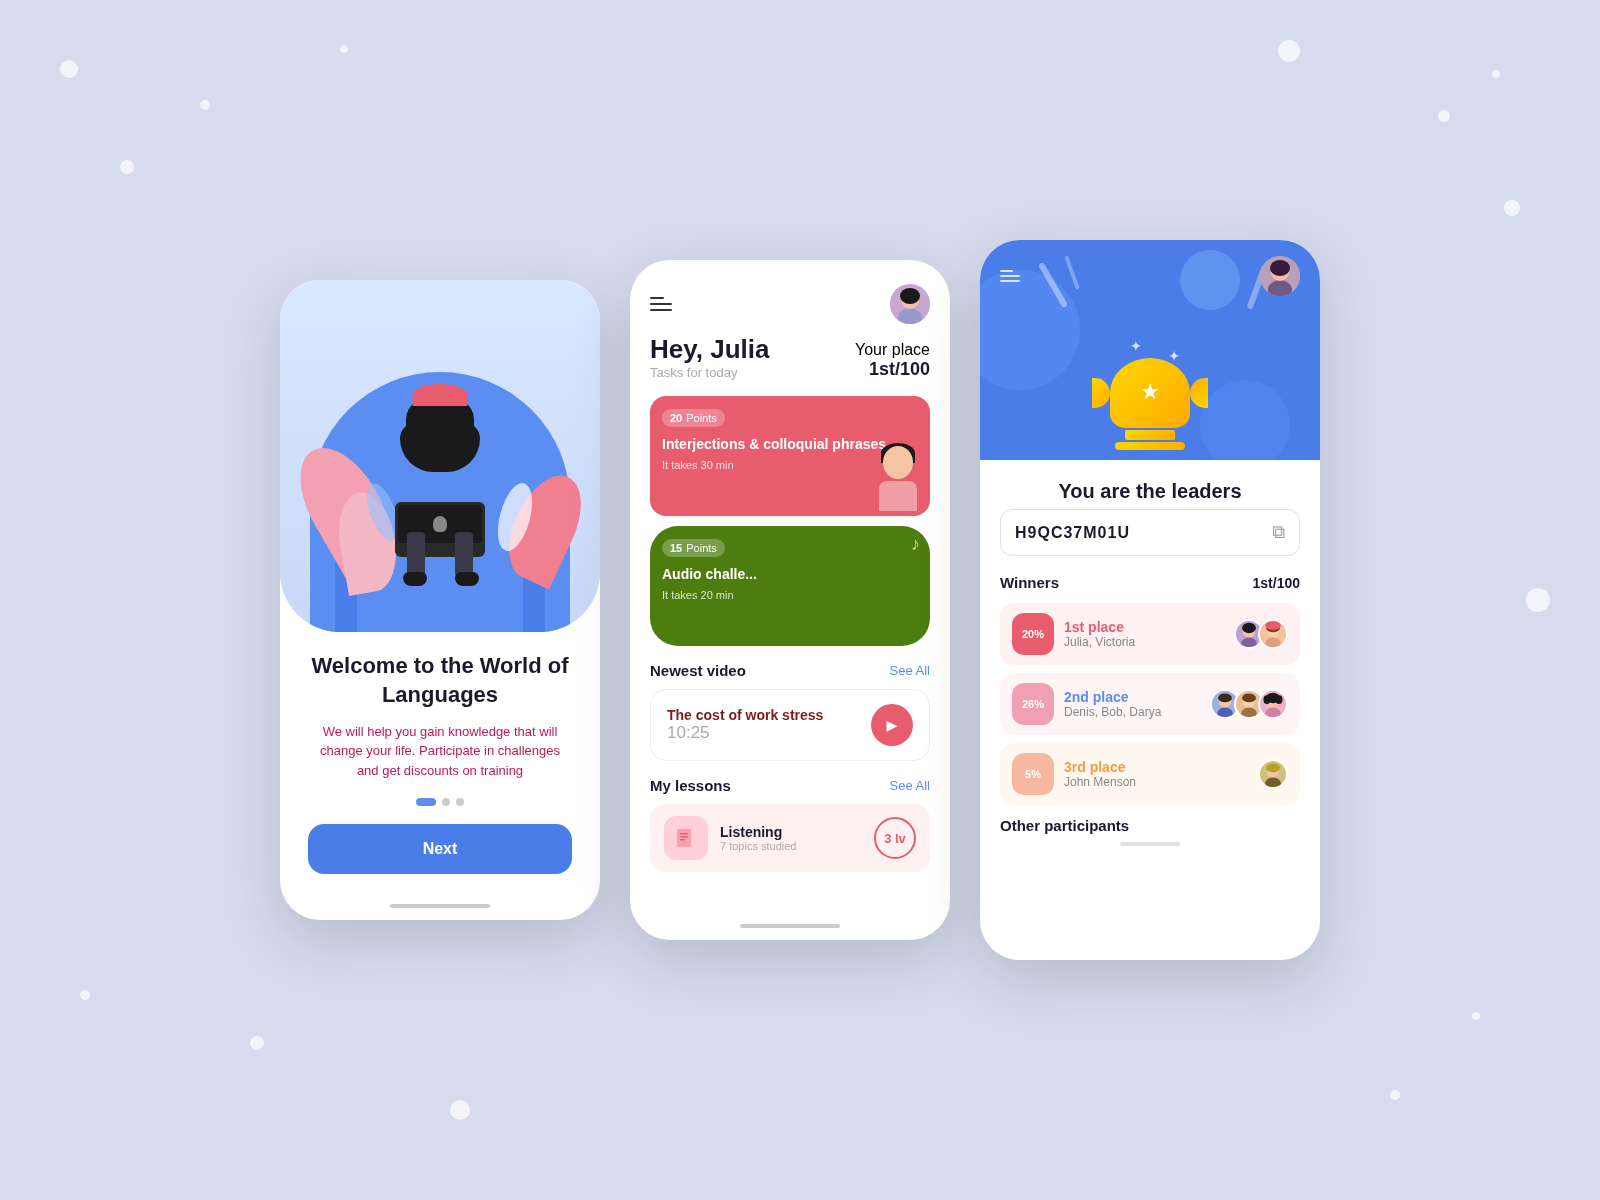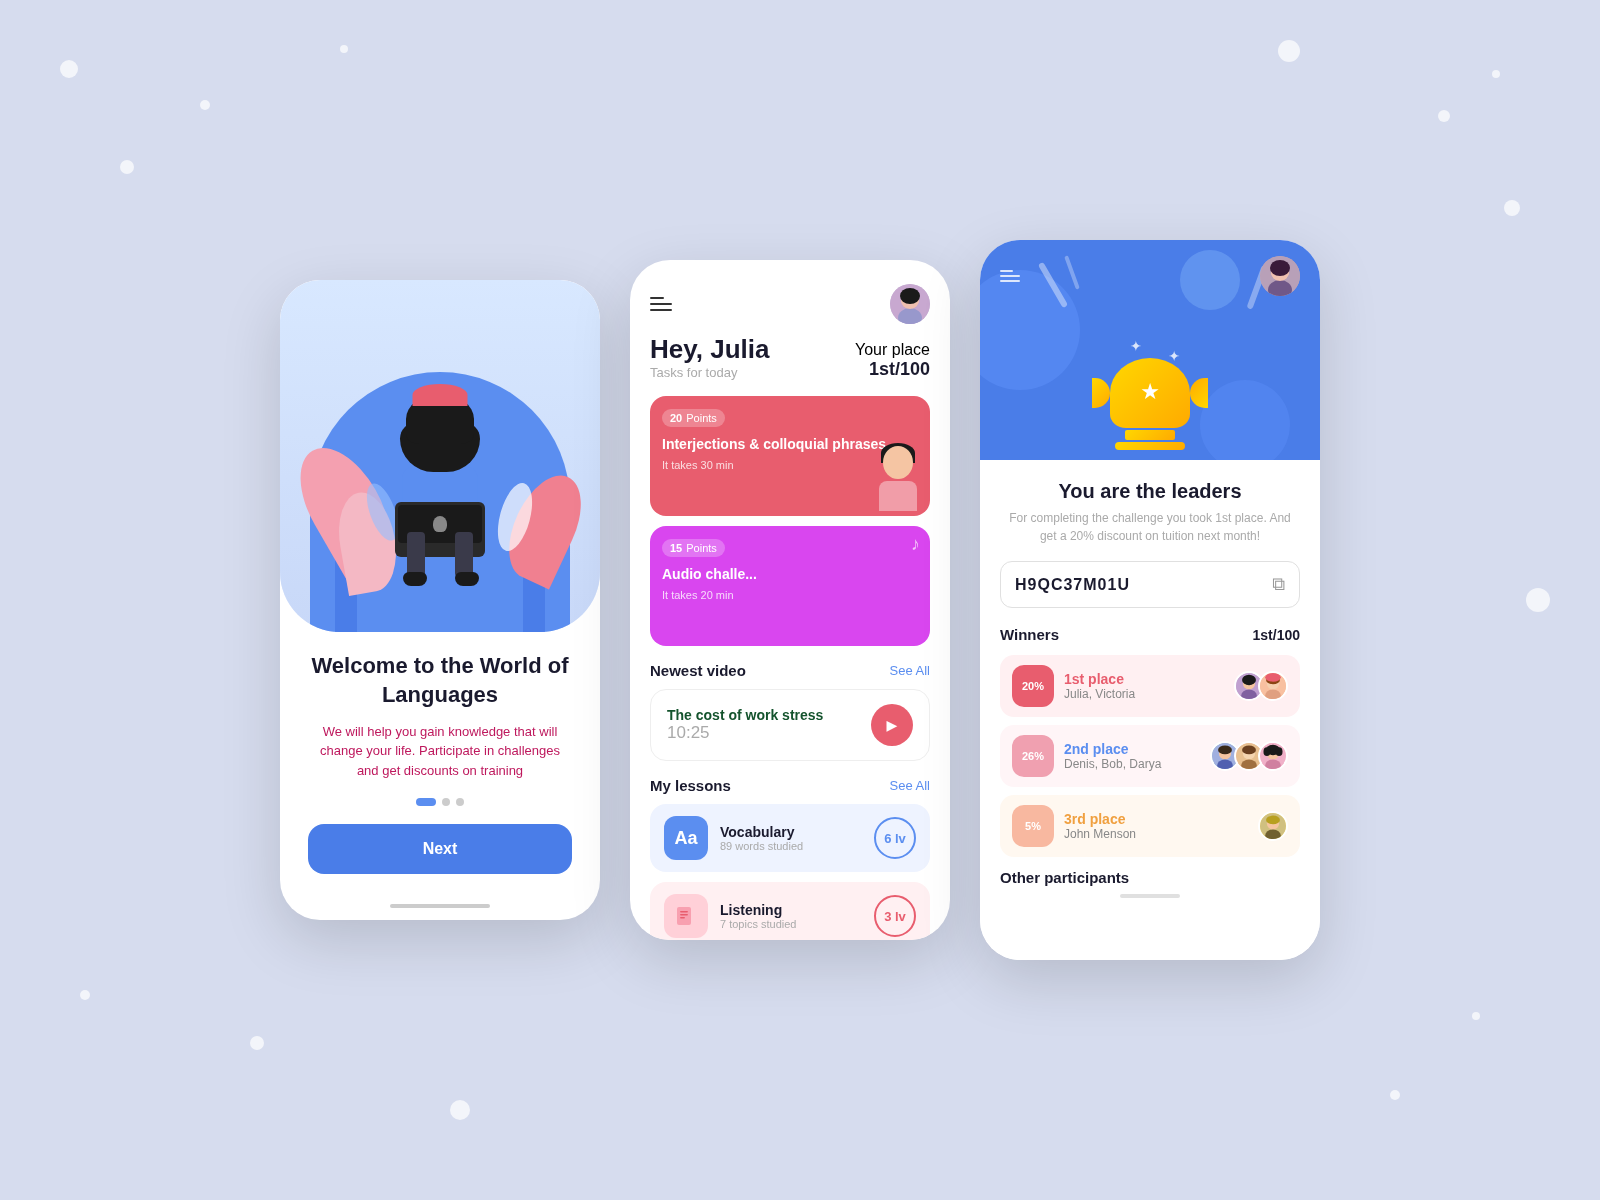--- a/index.html
+++ b/index.html
@@ -365,21 +365,21 @@
     }
     .lesson-card {
       border-radius: 16px;
       padding: 12px;
       flex: 1;
       position: relative;
       overflow: hidden;
       min-height: 120px;
     }
     .card-red { background: #e85d6e; }
-    .card-blue { background: #d946ef; }
+    .card-blue { background: #4d7c0f; border-radius: 28px; }
     .card-points {
       background: rgba(255,255,255,0.25);
       border-radius: 20px;
       padding: 3px 8px;
       font-size: 11px;
       color: white;
       display: inline-flex;
       align-items: center;
       gap: 4px;
       margin-bottom: 8px;
@@ -453,21 +453,21 @@
       border: 1px solid #eee;
       border-radius: 16px;
       padding: 14px 16px;
       display: flex;
       align-items: center;
       justify-content: space-between;
     }
     .video-info .video-title {
       font-size: 14px;
       font-weight: 600;
-      color: #14532d;
+      color: #7f1d1d;
     }
     .video-info .video-time {
       font-size: 17px;
       color: #aaa;
     }
     .play-btn {
       width: 42px; height: 42px;
       background: #e85d6e;
       border-radius: 50%;
       display: flex; align-items: center; justify-content: center;
@@ -887,30 +887,20 @@
         <div class="video-time">10:25</div>
       </div>
       <div class="play-btn">▶</div>
     </div>
 
     <div class="section-header">
       <span class="section-title">My lessons</span>
       <span class="see-all">See All</span>
     </div>
 
-    <div class="lesson-item lesson-blue-bg">
-      <div class="lesson-info-left">
-        <div class="lesson-icon icon-blue">Aa</div>
-        <div>
-          <div class="lesson-name">Vocabulary</div>
-          <div class="lesson-sub">89 words studied</div>
-        </div>
-      </div>
-      <div class="level-circle level-blue">6 lv</div>
-    </div>
 
     <div class="lesson-item lesson-red-bg">
       <div class="lesson-info-left">
         <div class="lesson-icon icon-red">
           <svg width="22" height="22" viewBox="0 0 22 22" fill="none">
             <rect x="2" y="2" width="14" height="18" rx="2" fill="#f8a0b0"></rect>
             <rect x="5" y="6" width="8" height="1.5" rx="1" fill="#e85d6e"></rect>
             <rect x="5" y="9" width="8" height="1.5" rx="1" fill="#e85d6e"></rect>
             <rect x="5" y="12" width="5" height="1.5" rx="1" fill="#e85d6e"></rect>
           </svg>
@@ -961,21 +951,20 @@
         <div class="trophy-pedestal"></div>
       </div>
 
       <div style="position:absolute;top:20px;left:50%;transform:translateX(-100px) rotate(-30deg);width:6px;height:50px;background:rgba(255,255,255,0.4);border-radius:3px;"></div>
       <div style="position:absolute;top:15px;left:50%;transform:translateX(-80px) rotate(-20deg);width:4px;height:35px;background:rgba(255,255,255,0.3);border-radius:2px;"></div>
       <div style="position:absolute;top:25px;right:60px;transform:rotate(20deg);width:6px;height:45px;background:rgba(255,255,255,0.35);border-radius:3px;"></div>
     </div>
 
     <div class="p3-content">
       <h2 class="leaders-title">You are the leaders</h2>
-      <p class="leaders-sub">For completing the challenge you took 1st place. And get a 20% discount on tuition next month!</p>
 
       <div class="promo-code-box">
         <span class="promo-code">H9QC37M01U</span>
         <span class="copy-icon">⧉</span>
       </div>
 
       <div class="winners-header">
         <span class="winners-label">Winners</span>
         <span class="winners-place">1st/100</span>
       </div>

